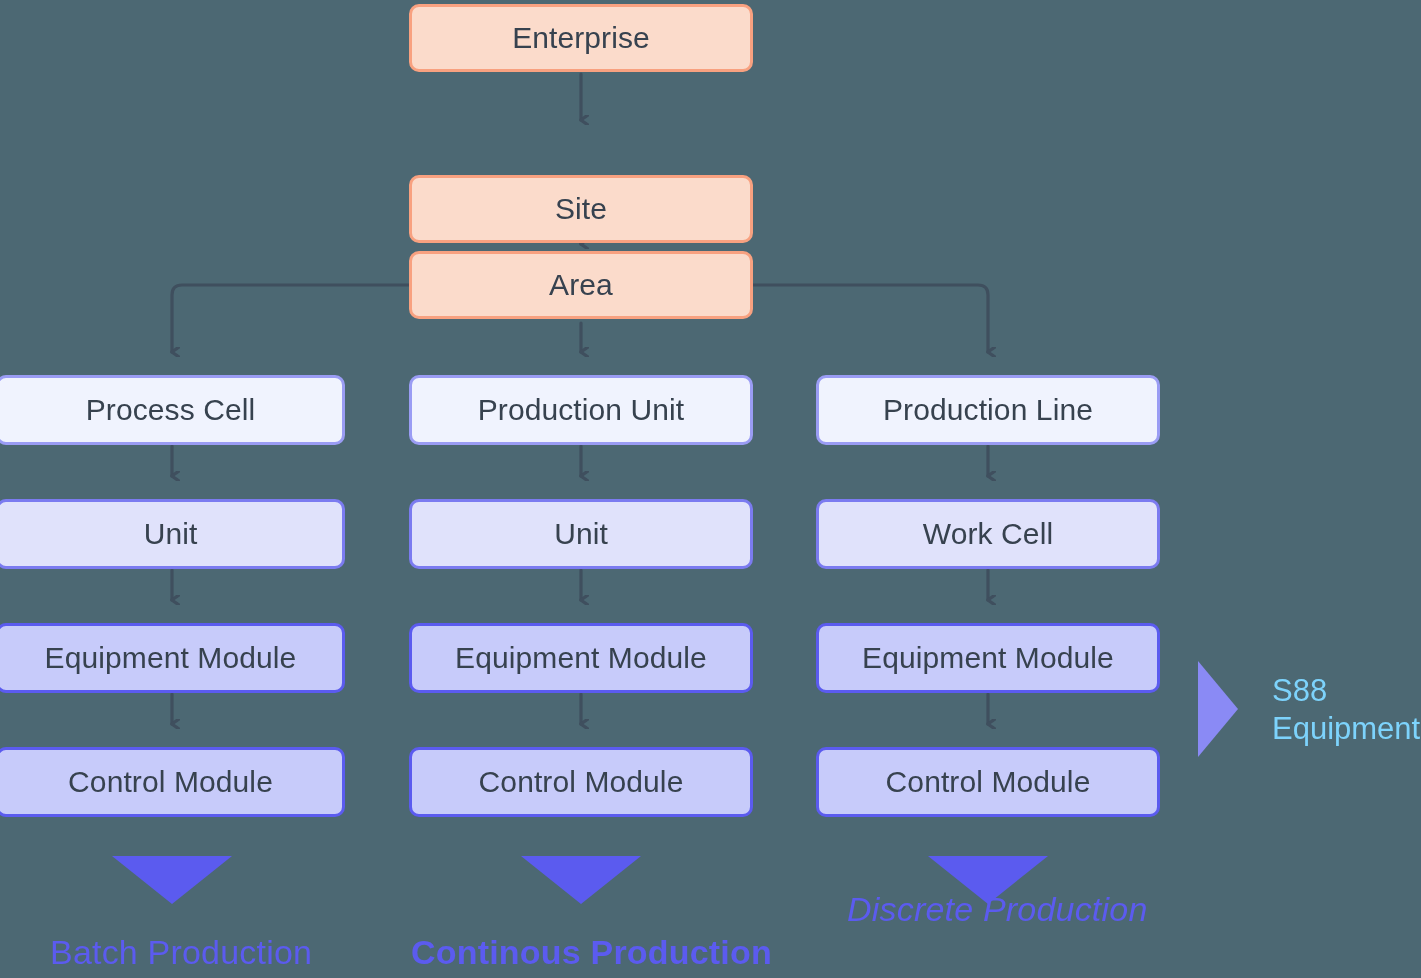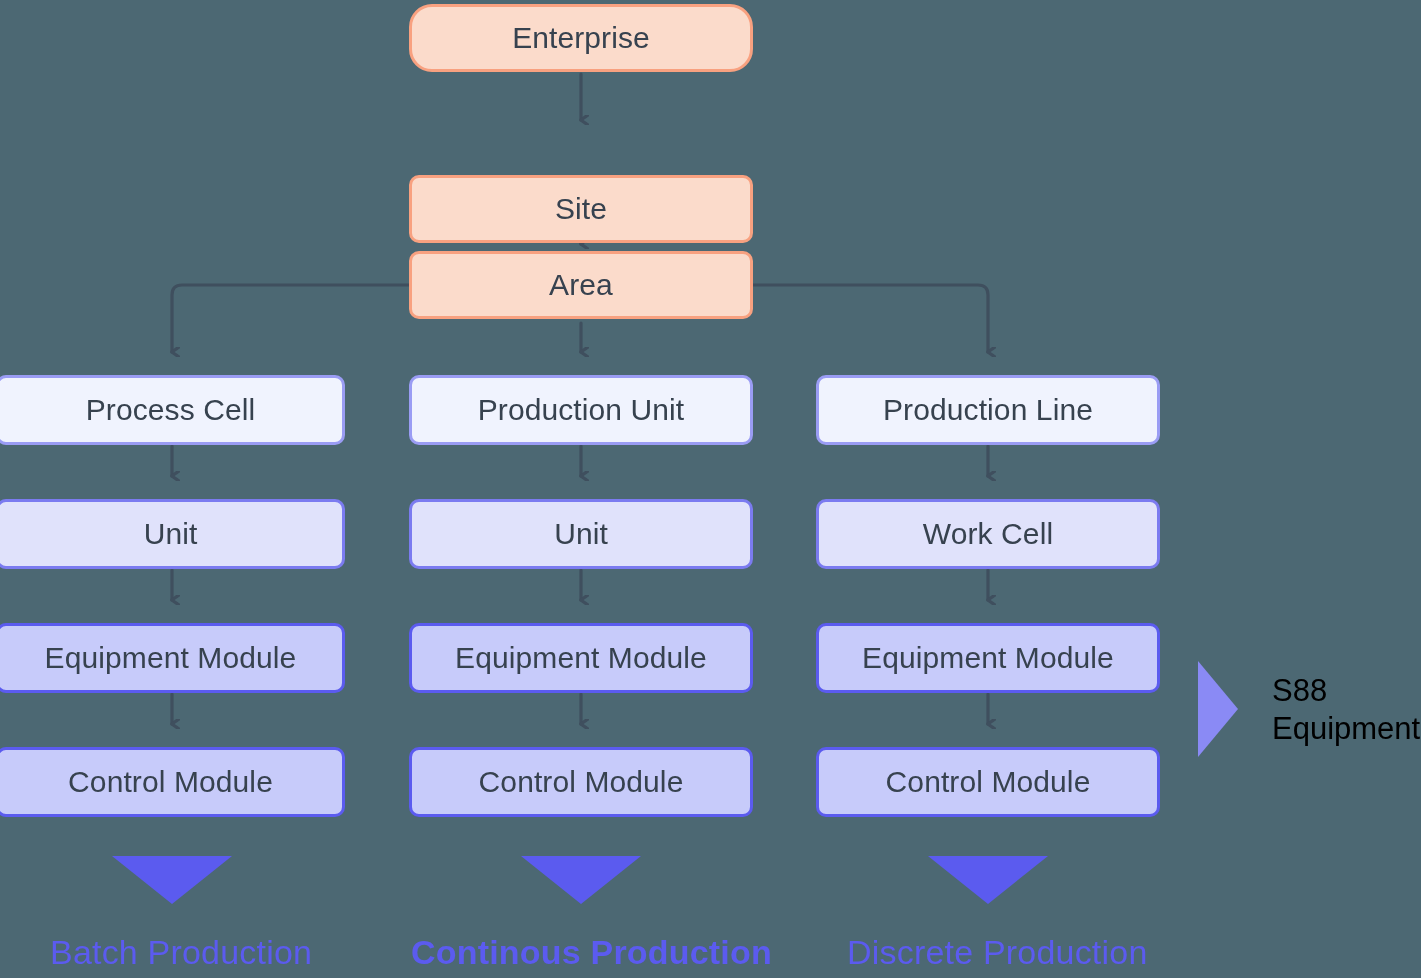--- a/index.html
+++ b/index.html
@@ -65,21 +65,21 @@
   
   .s88-arrow {
     position: absolute;
     width: 0; height: 0;
     border-top: 48px solid transparent;
     border-bottom: 48px solid transparent;
     border-left: 40px solid #8a8af5;
   }
   .s88-label {
     position: absolute;
-    color: #000000;
+    color: #7dd3fc;
     font-size: 31px;
     line-height: 38px;
     white-space: nowrap;
   }
 </style>
 </head>
 <body>
 
 <div id="canvas">
 
@@ -108,21 +108,21 @@
       <line x1="581" y1="446" y2="476" x2="581" marker-end="url(#ah)"></line>
       <line x1="581" y1="570" y2="600" x2="581" marker-end="url(#ah)"></line>
       <line x1="581" y1="694" y2="724" x2="581" marker-end="url(#ah)"></line>
 
       <line x1="988" y1="446" y2="476" x2="988" marker-end="url(#ah)"></line>
       <line x1="988" y1="570" y2="600" x2="988" marker-end="url(#ah)"></line>
       <line x1="988" y1="694" y2="724" x2="988" marker-end="url(#ah)"></line>
     </g>
   </svg>
 
-  <div class="node tier-top" style="left:409px; top:4px; width:344px; height:68px;border-radius:23px;">
+  <div class="node tier-top" style="left:409px; top:4px; width:344px; height:68px;">
     <span>Enterprise</span>
   </div>
   <div class="node tier-top" style="left:409px; top:127px; width:344px; height:68px;margin-top:48px;">
     <span>Site</span>
   </div>
   <div class="node tier-top" style="left:409px; top:251px; width:344px; height:68px;">
     <span>Area</span>
   </div>
 
   <div class="node tier-b1" style="left:-4px; top:375px; width:349px; height:70px;">
@@ -161,21 +161,21 @@
   <div class="node tier-b1" style="left:816px; top:375px; width:344px; height:70px;">
     <span>Production Line</span>
   </div>
   <div class="node tier-b3" style="left:816px; top:623px; width:344px; height:70px;">
     <span>Equipment Module</span>
   </div>
   <div class="node tier-b4" style="left:816px; top:747px; width:344px; height:70px;">
     <span>Control Module</span>
   </div>
   <div class="funnel" style="left:928px; top:856px;"></div>
-  <div class="caption" style="left:847px; top:933px;">Discrete Production</div>
+  <div class="caption" style="left:847px; top:890px;font-style:italic;">Discrete Production</div>
 
   <div class="s88-arrow" style="left:1198px; top:661px;"></div>
   <div class="s88-label" style="left:1272px; top:672px;">
     <div>S88</div>
     <div>Equipment</div>
   </div>
 
 </div>
 
 </body></html>

